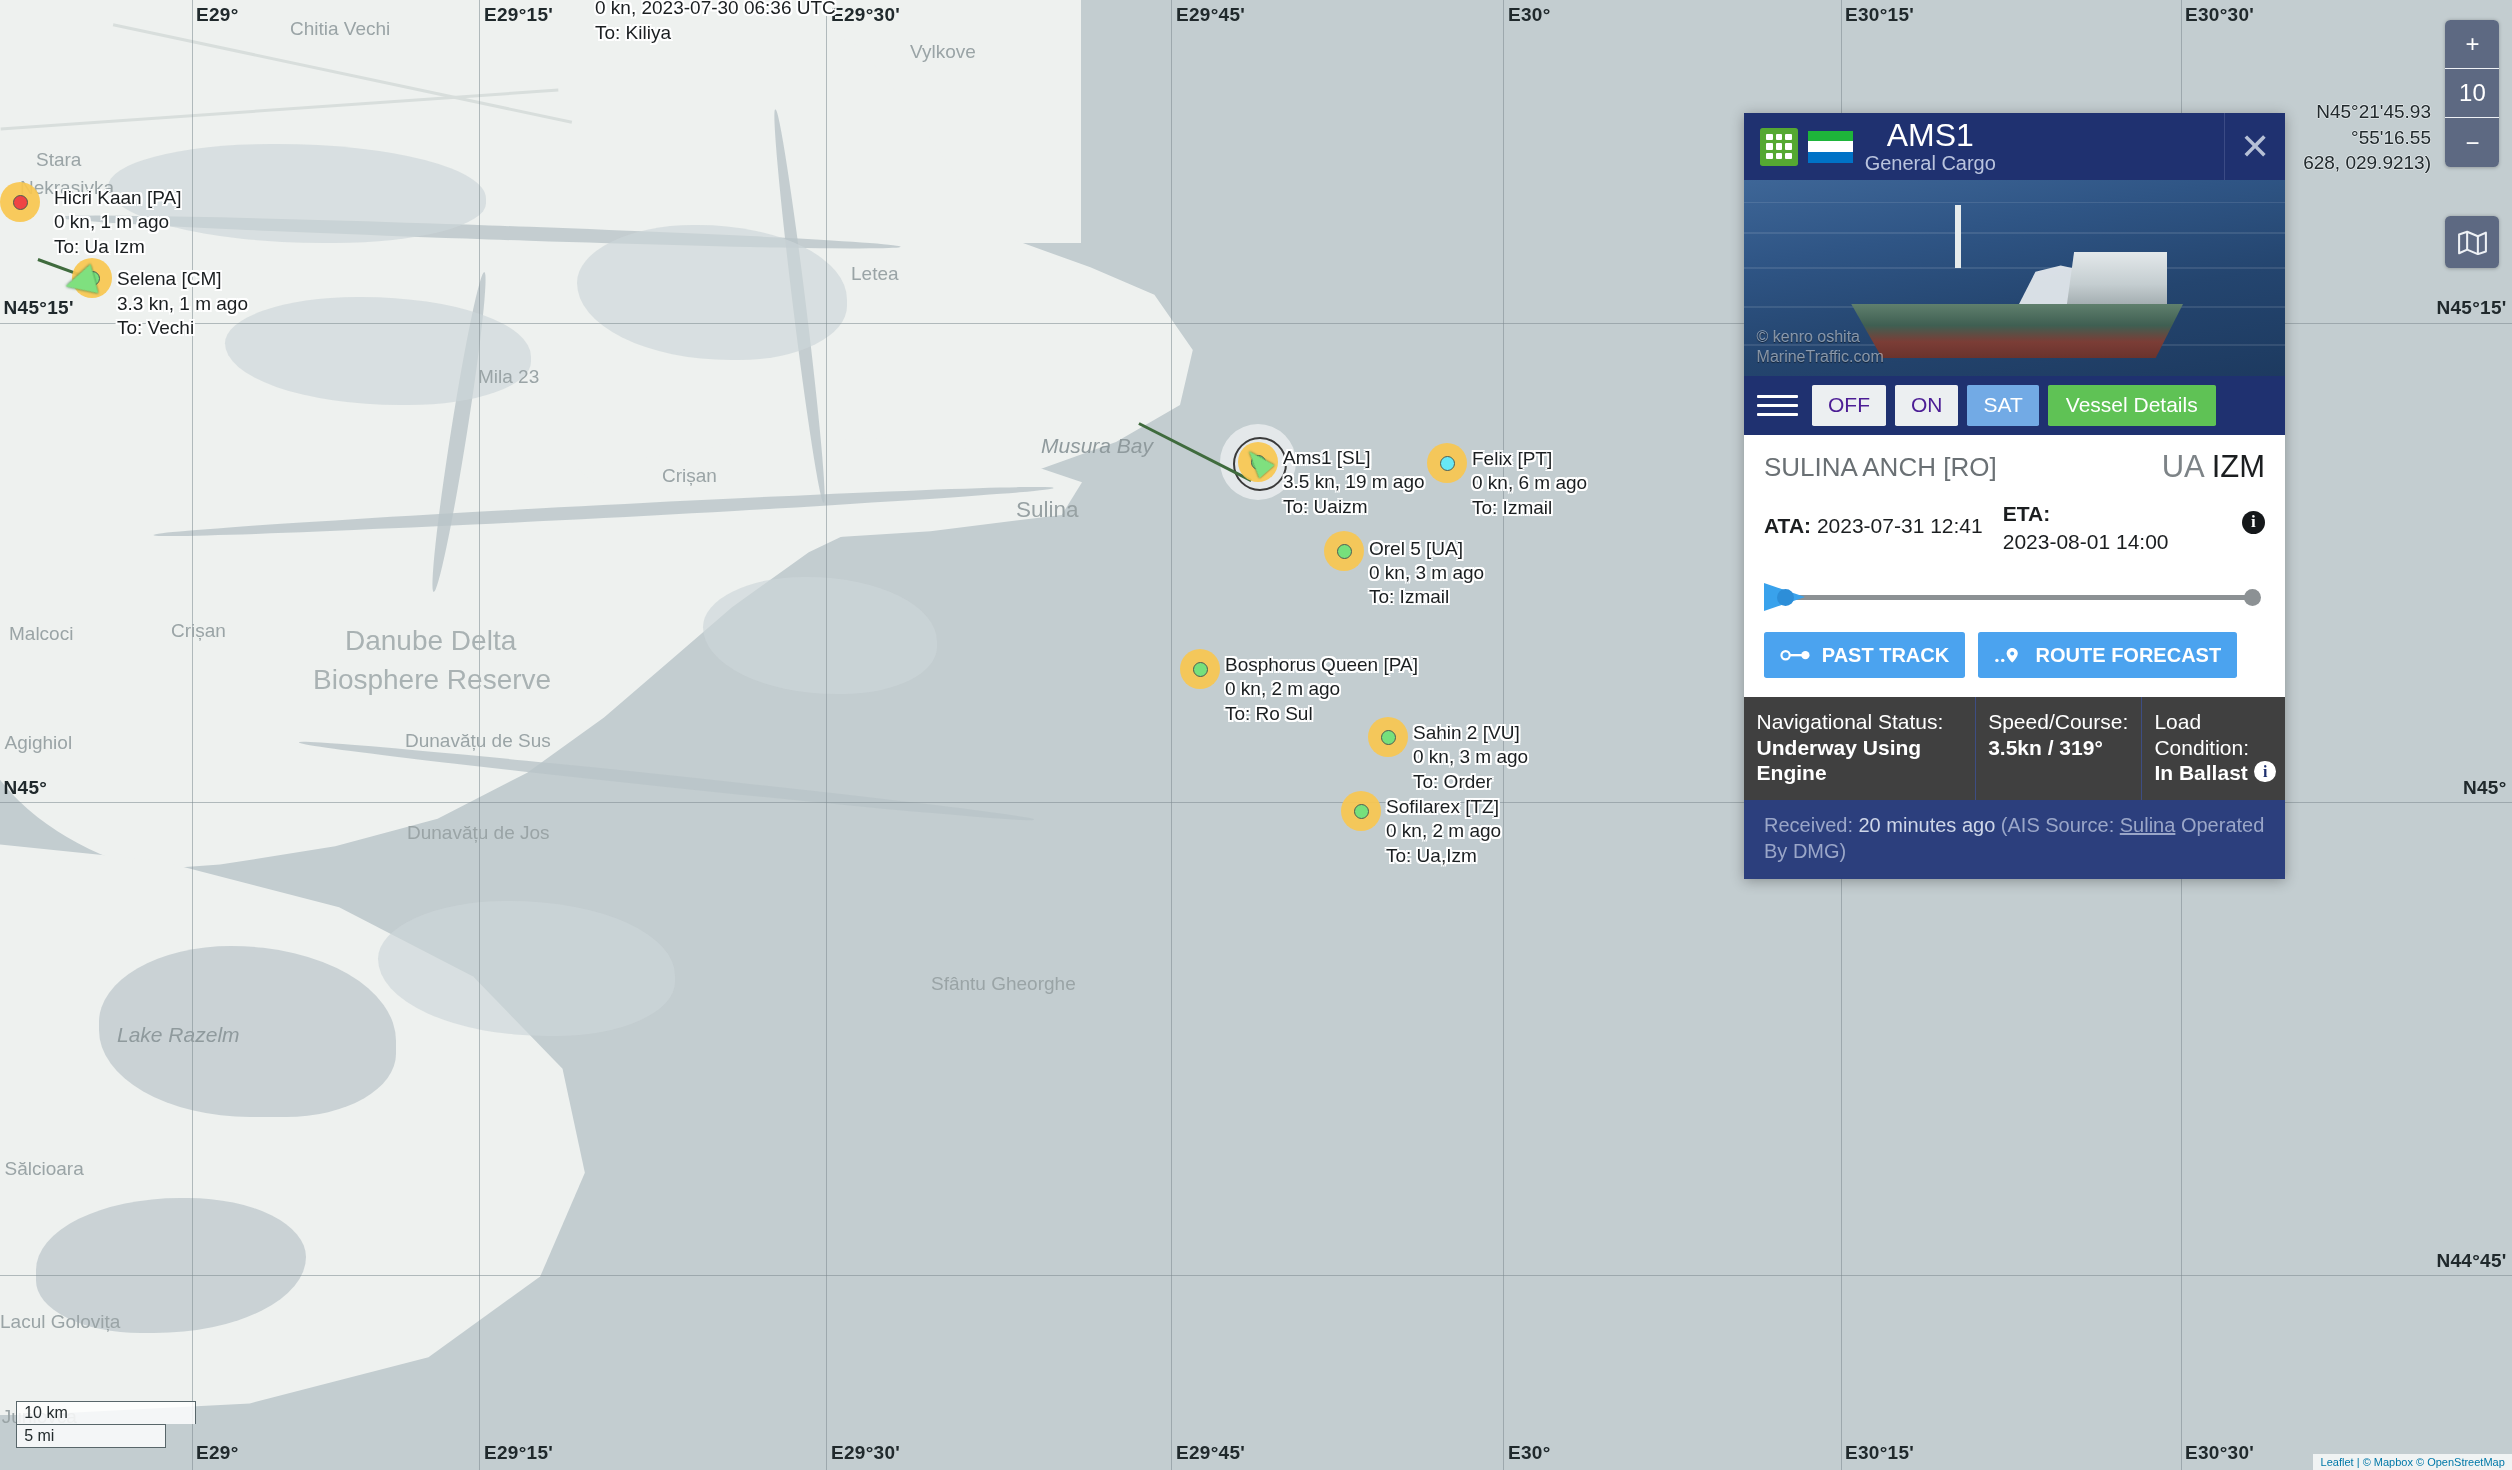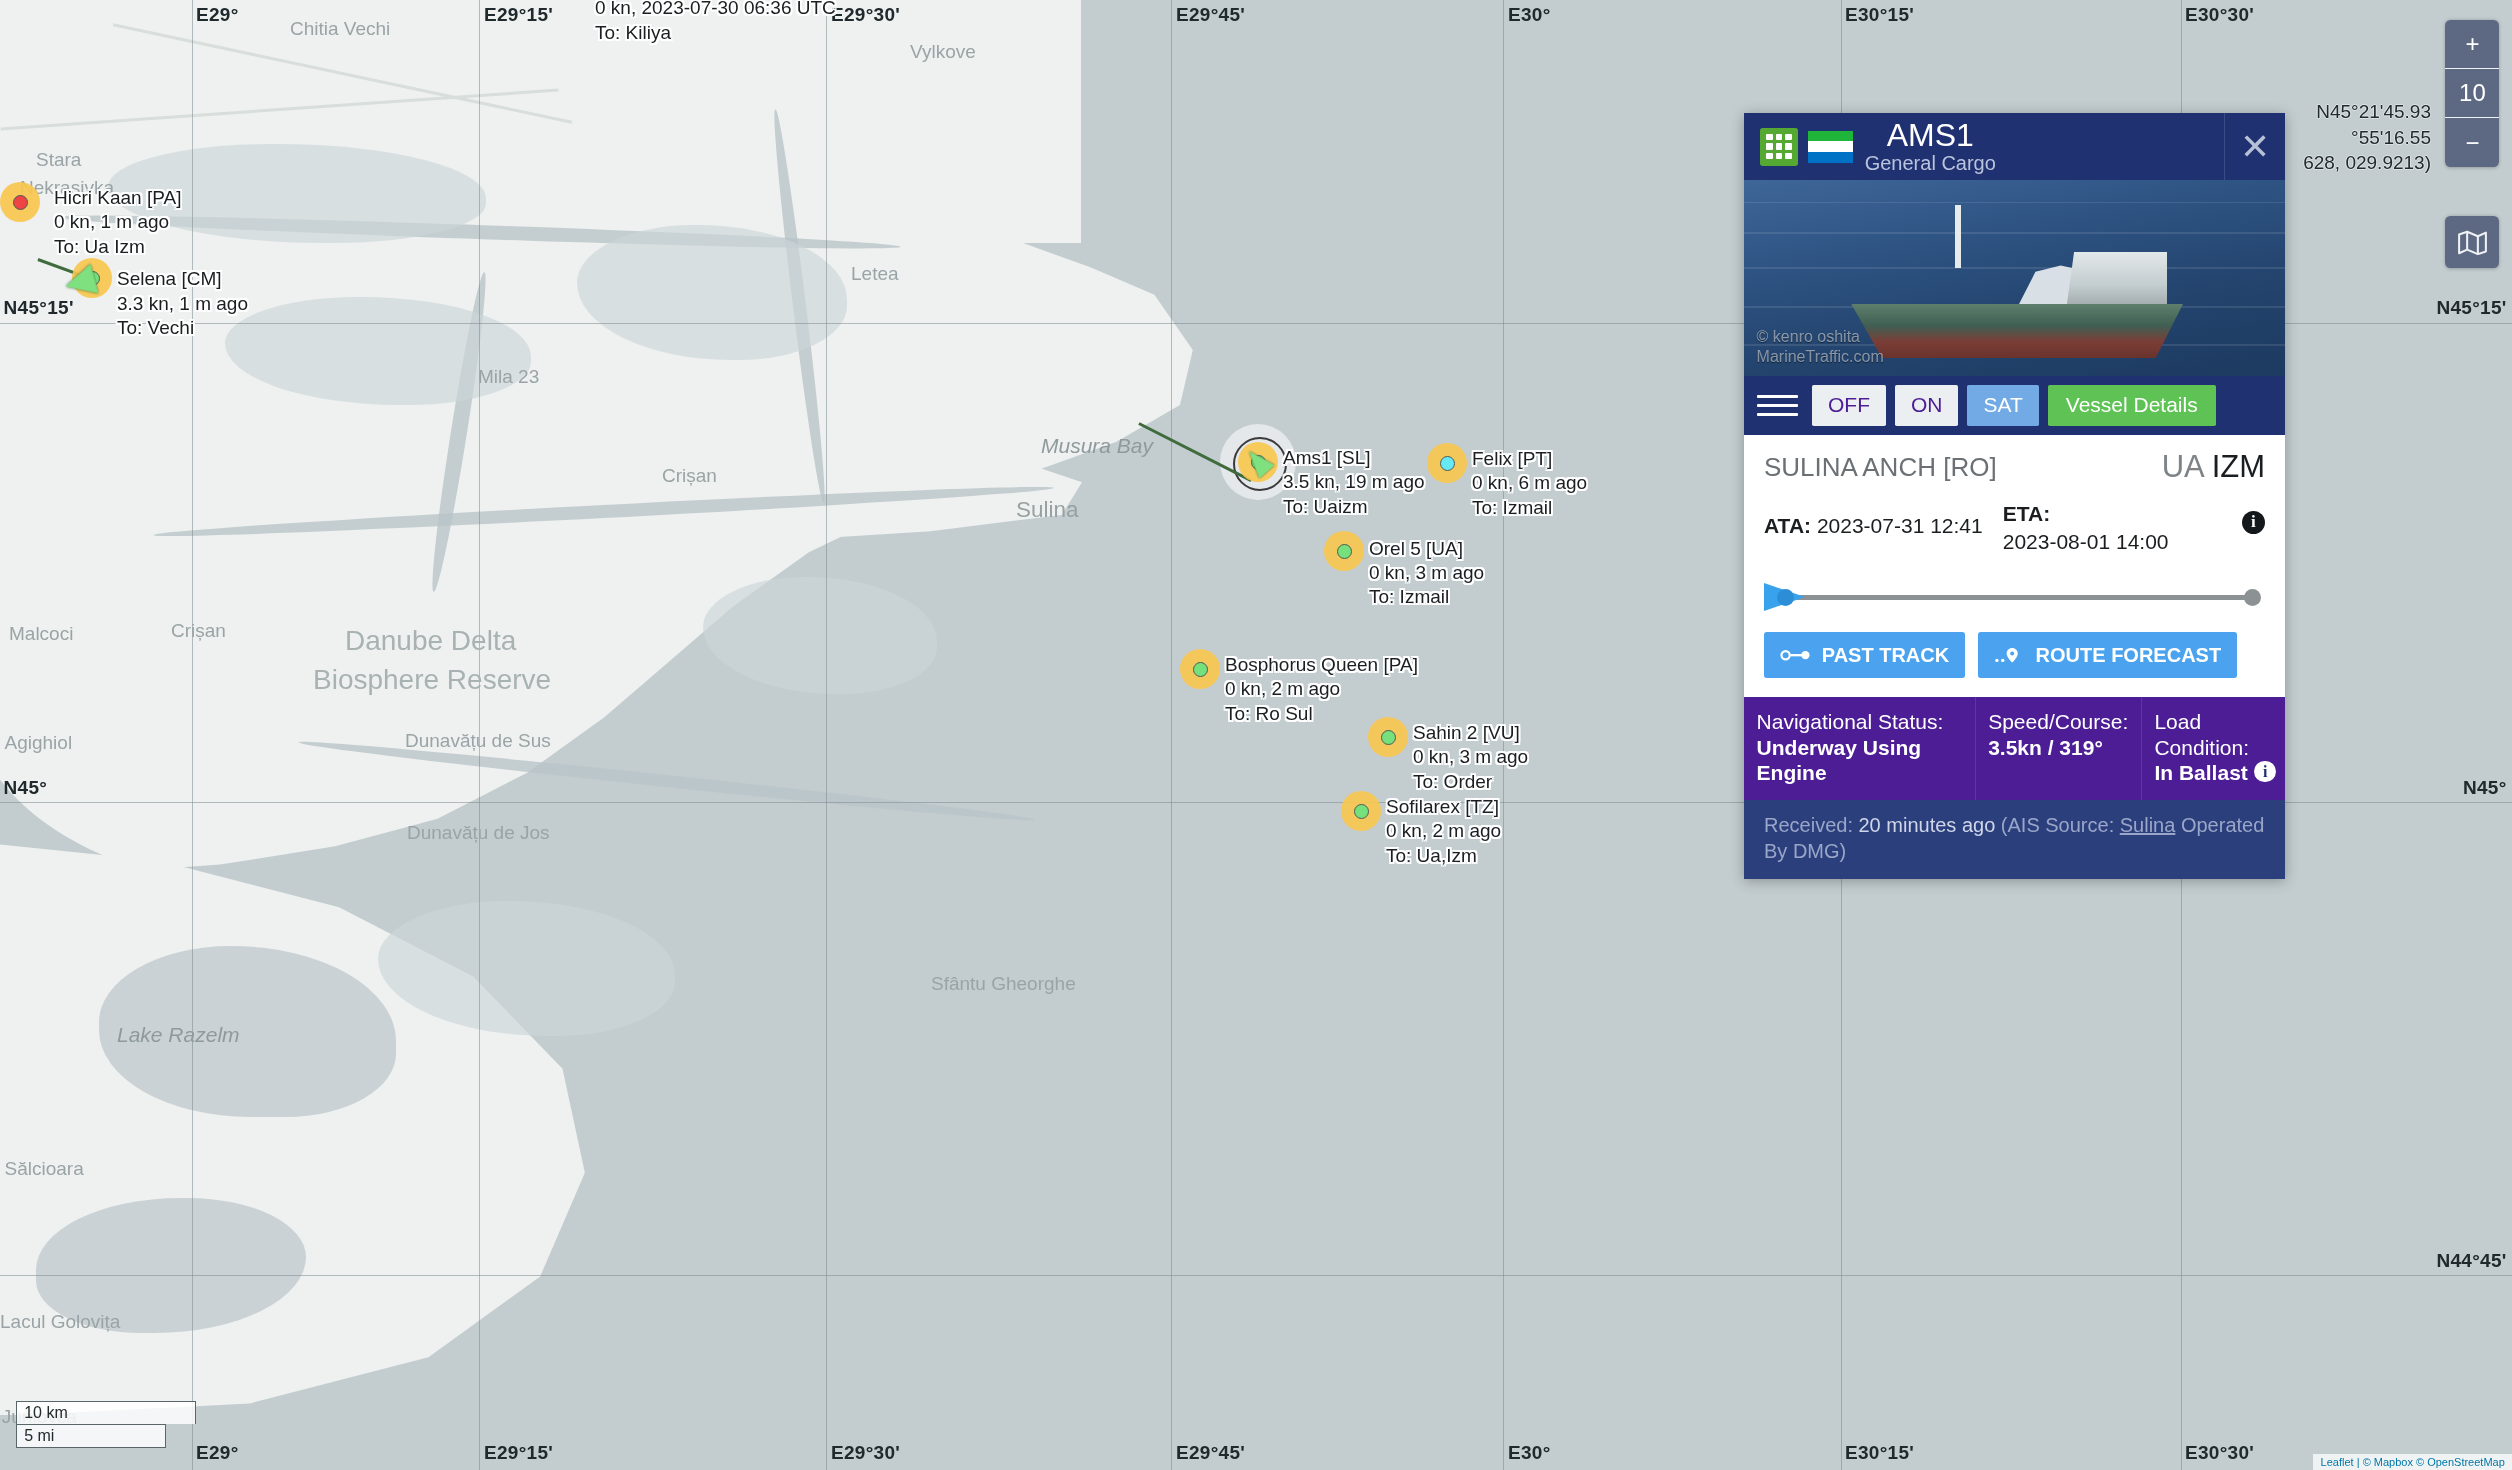--- a/index.html
+++ b/index.html
@@ -445,21 +445,21 @@
     font-weight: bold;
     border-radius: 2.7px;
     padding: 11.7px 16px;
     display: flex; align-items: center; gap: 10.8px;
     cursor: pointer;
   }
   .act-icon { display: inline-flex; align-items: center; }
 
   #stats-row {
     display: flex;
-    background: #4c1d95;
+    background: #404040;
     border-top: 1.8px solid #fff;
   }
   .stat-cell {
     padding: 11.7px 12.6px 14.4px 12.6px;
     color: #fff;
     font-size: 21px;
     line-height: 1.22;
     border-right: 1.8px solid #3d4d83;
     position: relative;
   }

